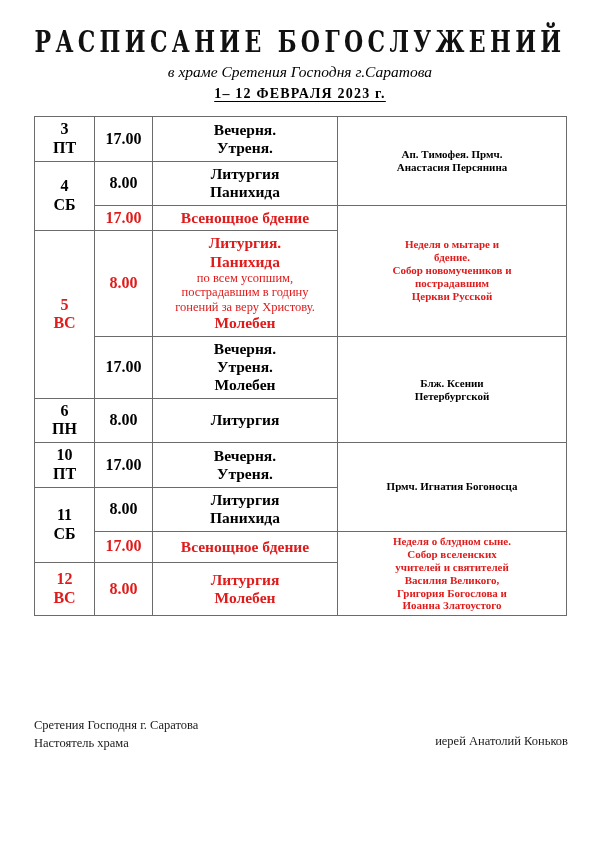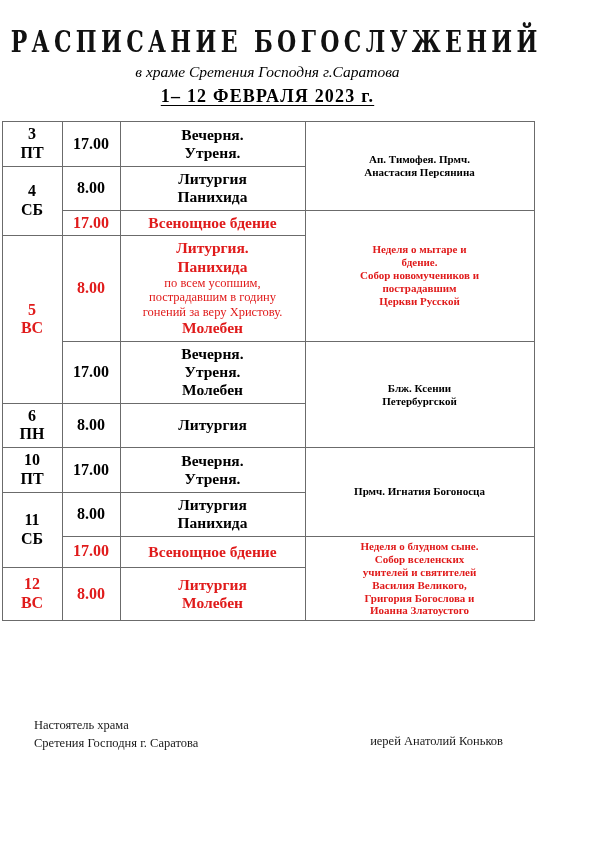--- a/index.html
+++ b/index.html
@@ -9,21 +9,21 @@
   body {
     width: 600px;
     height: 848px;
     background: #ffffff;
     font-family: "Liberation Serif", "DejaVu Serif", serif;
     color: #000000;
     overflow: hidden;
   }
   .page {
     position: relative;
-    width: 535px;
+    width: 600px;
     height: 848px;
     box-sizing: border-box;
   }
 
   
   .header {
     text-align: center;
     padding-top: 26px;
   }
   .title-main {
@@ -40,21 +40,21 @@
     white-space: nowrap;
   }
   .title-sub {
     font-style: italic;
     font-size: 15.5px;
     margin-top: 13px;
     line-height: 1.1;
   }
   .title-dates {
     font-weight: bold;
-    font-size: 18px;
+    font-size: 14px;
     margin-top: 6px;
     letter-spacing: 1.2px;
     text-decoration: underline;
     text-underline-offset: 3px;
     display: inline-block;
   }
 
   
   .sched-wrap {
     margin: 14px auto 0 auto;
@@ -266,19 +266,19 @@
               <div class="n">Литургия</div>
               <div class="b">Молебен</div>
             </td>
           </tr>
         </tbody>
     </table>
   </div>
 
   <div class="footer">
     <div class="footer-left">
+      <span class="footer-line">Сретения Господня г. Саратова</span>
       <span class="footer-line">Настоятель храма</span>
-      <span class="footer-line">Сретения Господня г. Саратова</span>
     </div>
     <div class="footer-right">иерей Анатолий Коньков</div>
   </div>
 
 </div>
 
 </body></html>

